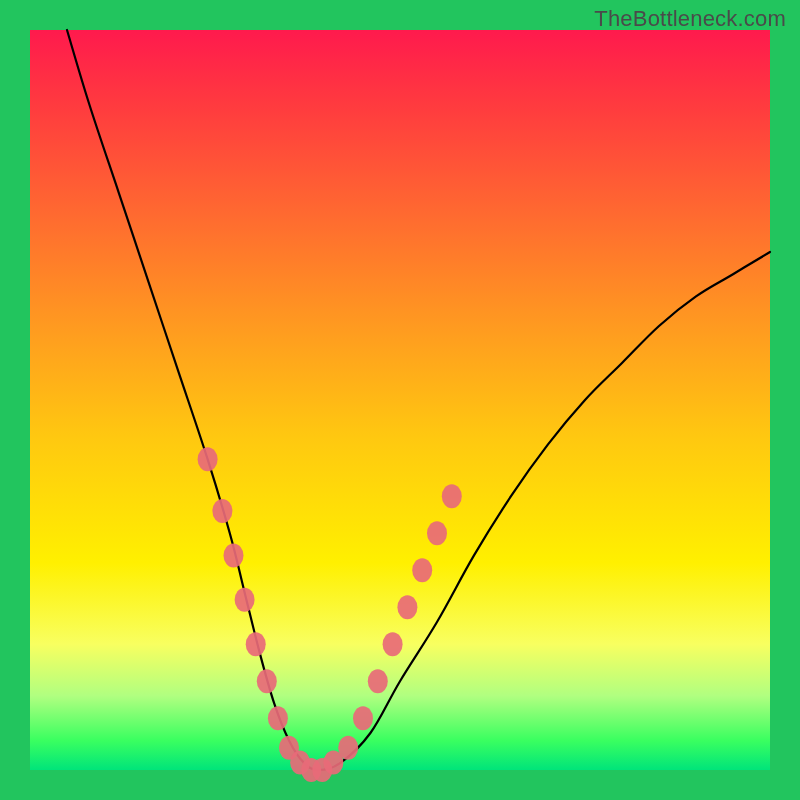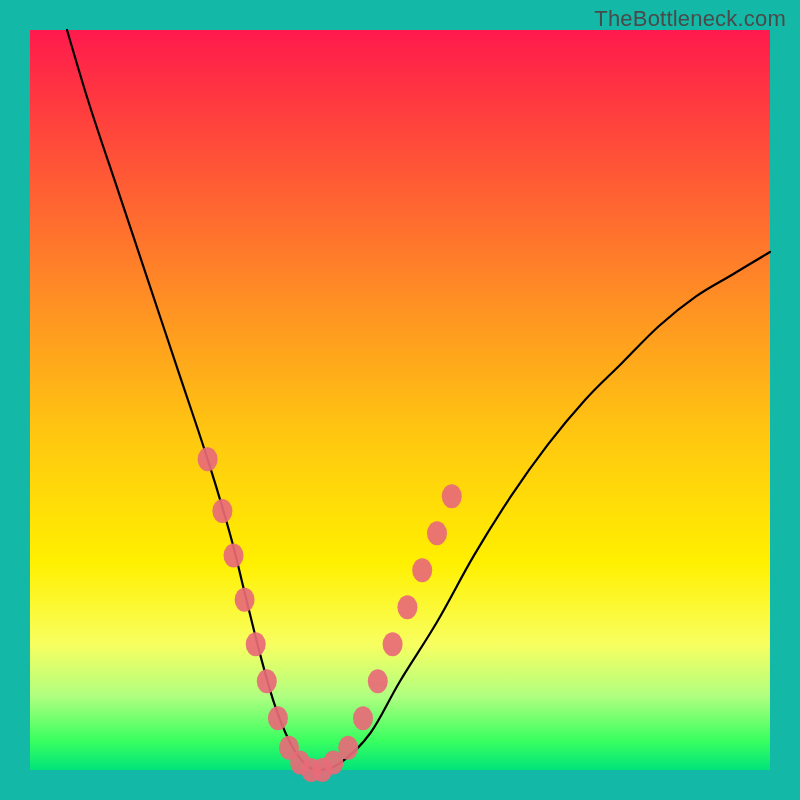--- a/index.html
+++ b/index.html
@@ -8,21 +8,21 @@
     width: 800px;
     height: 800px;
     overflow: hidden;
     background: #000;
     font-family: Arial, Helvetica, sans-serif;
   }
   .frame {
     position: relative;
     width: 800px;
     height: 800px;
-    background: #14b8a6;
+    background: #22c55e;
   }
   .plot-area {
     position: absolute;
     left: 30px;
     top: 30px;
     width: 740px;
     height: 740px;
     background: linear-gradient(to bottom,
       #ff1a4d 0%,
       #ff3a3f 10%,

